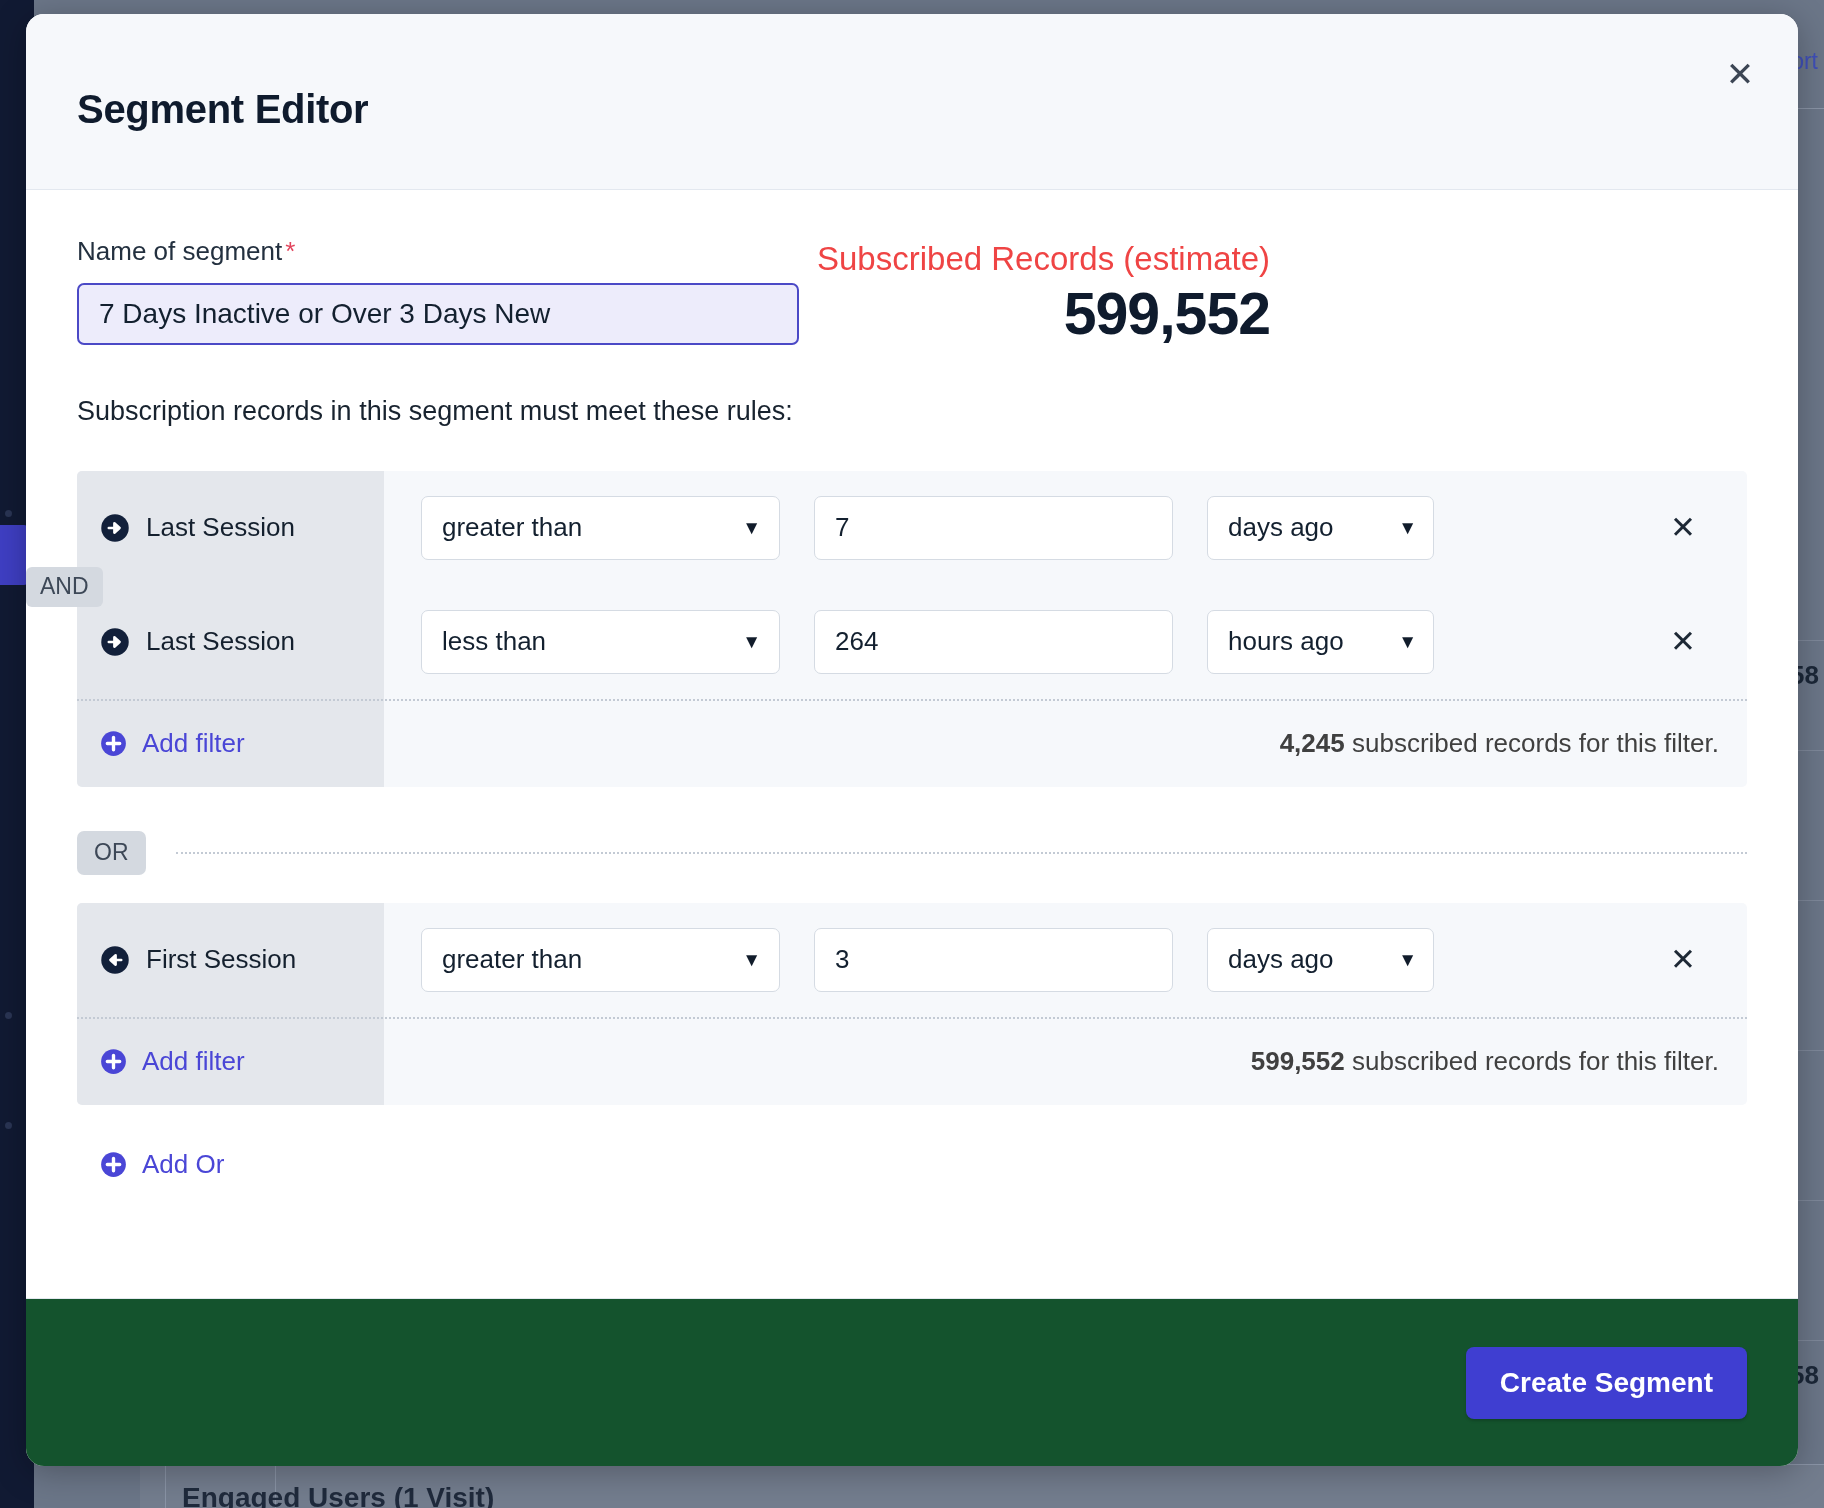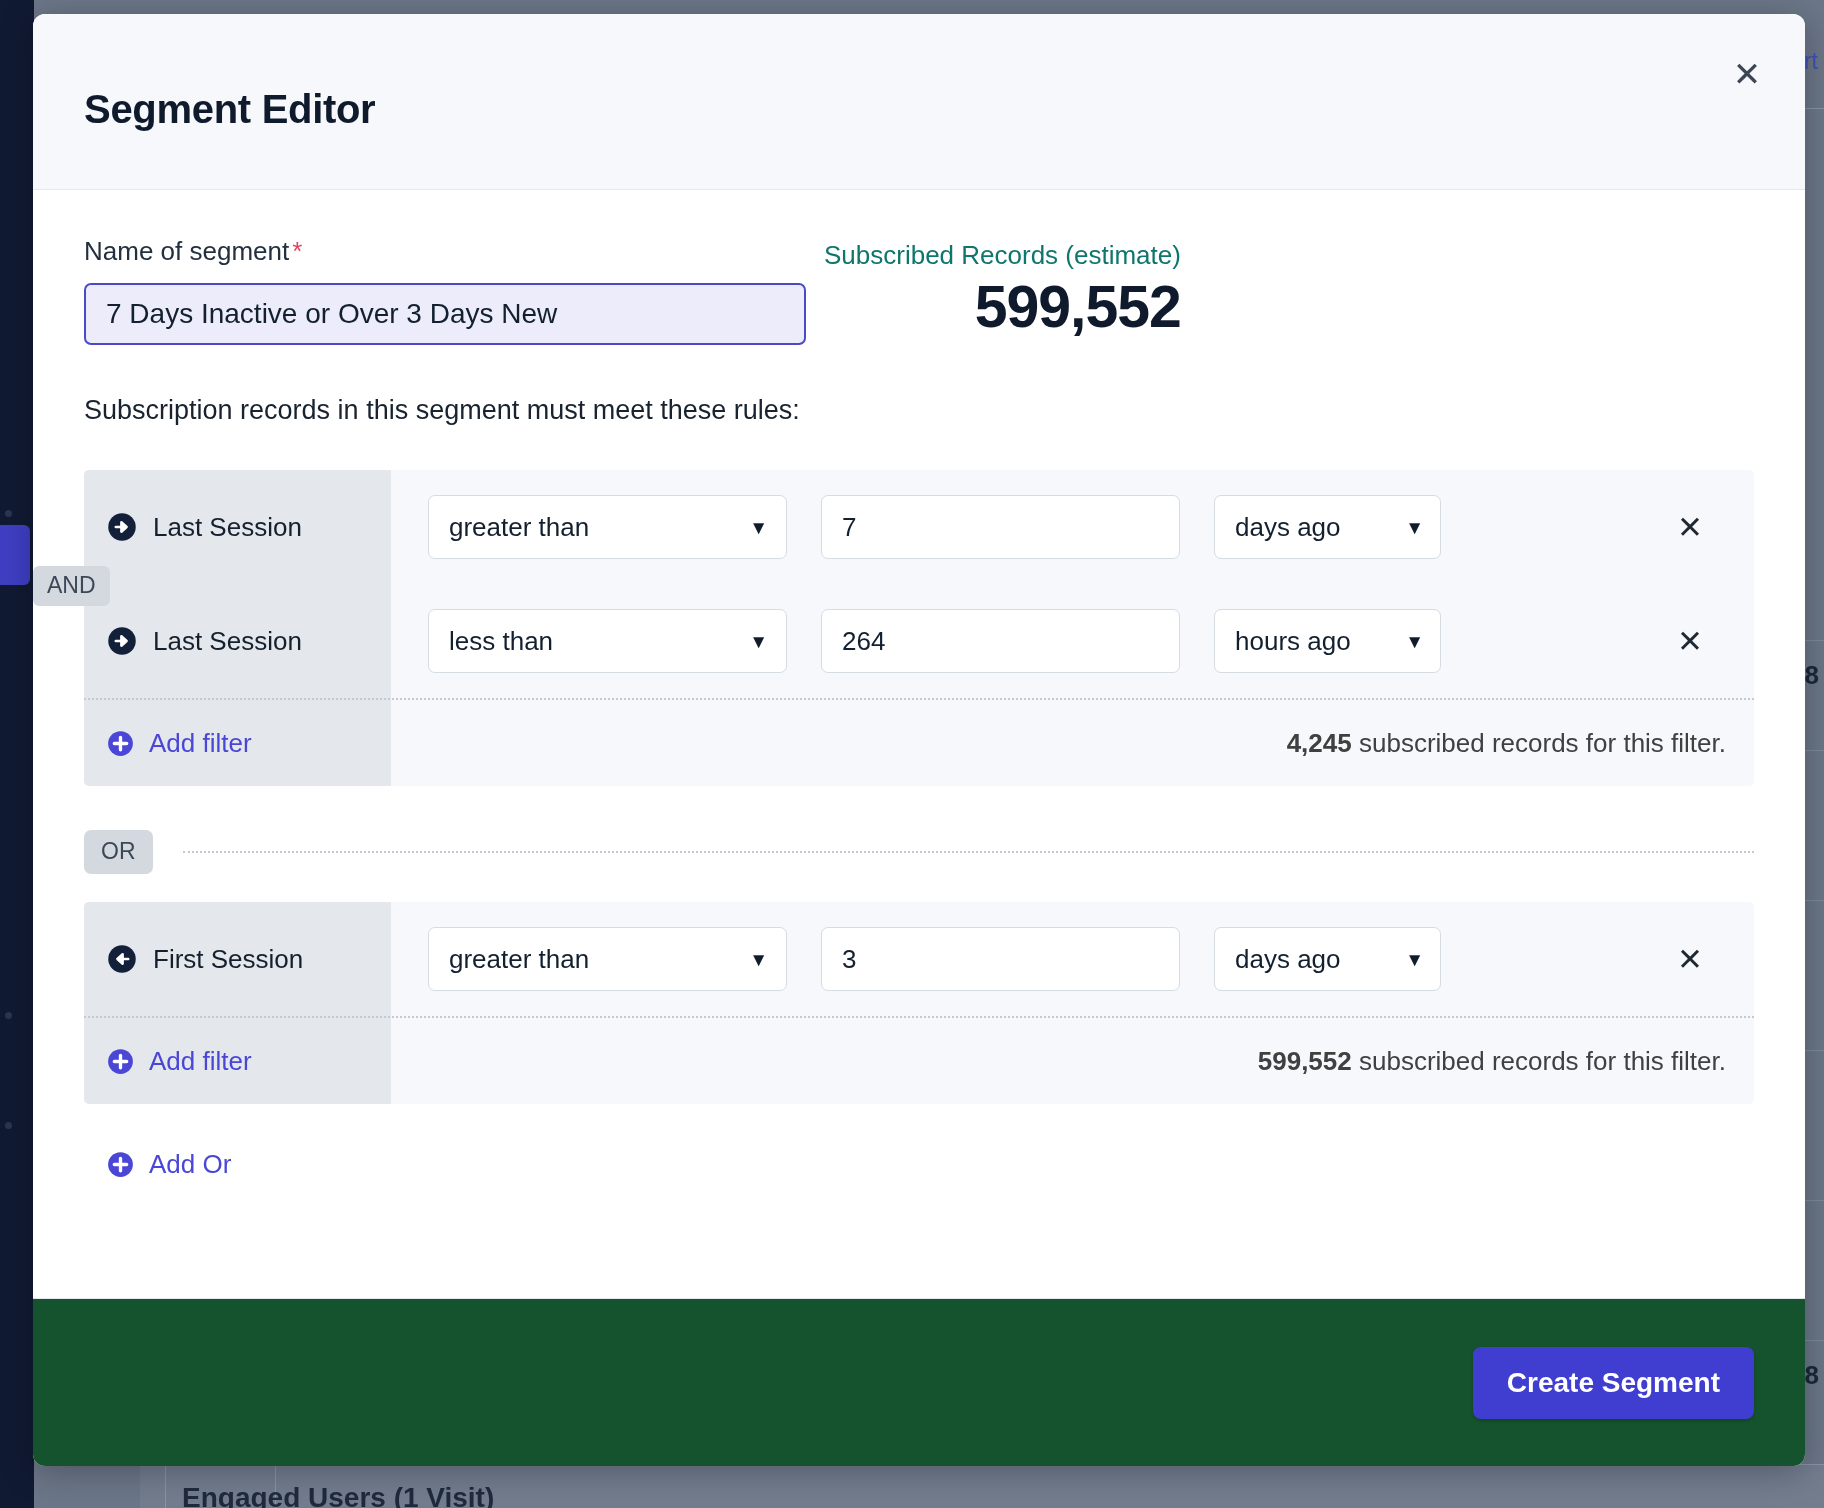--- a/index.html
+++ b/index.html
@@ -111,26 +111,25 @@
     color: #1f2a3c;
     white-space: nowrap;
   }
 
   
   #modal {
     position: absolute;
     left: 26px; top: 14px;
     width: 1772px; height: 1452px;
     background: #ffffff;
-    border-radius: 12px;
+    border-radius: 18px;
     box-shadow: 0 6px 34px rgba(0,0,0,0.28);
     overflow: hidden;
     display: flex;
     flex-direction: column;
-    margin-left: 7px;
   }
 
   
   #modal-header {
     position: relative;
     height: 176px;
     background: #f6f8fb;
     border-bottom: 1px solid #e3e8ef;
     flex: none;
   }
@@ -196,22 +195,22 @@
     padding: 0 20px;
     font-family: "Liberation Sans", sans-serif;
     outline: none;
   }
   #records-block {
     text-align: right;
     padding-top: 4px;
     padding-right: 6px;
   }
   #records-label {
-    font-size: 26px;
-    color: #0f766e;
+    font-size: 33px;
+    color: #ef4444;
     display: block;
     margin-bottom: 6px;
   }
   #records-value {
     font-size: 59px;
     font-weight: bold;
     color: #0f1b2d;
     letter-spacing: -1px;
     line-height: 1.05;
     display: block;

